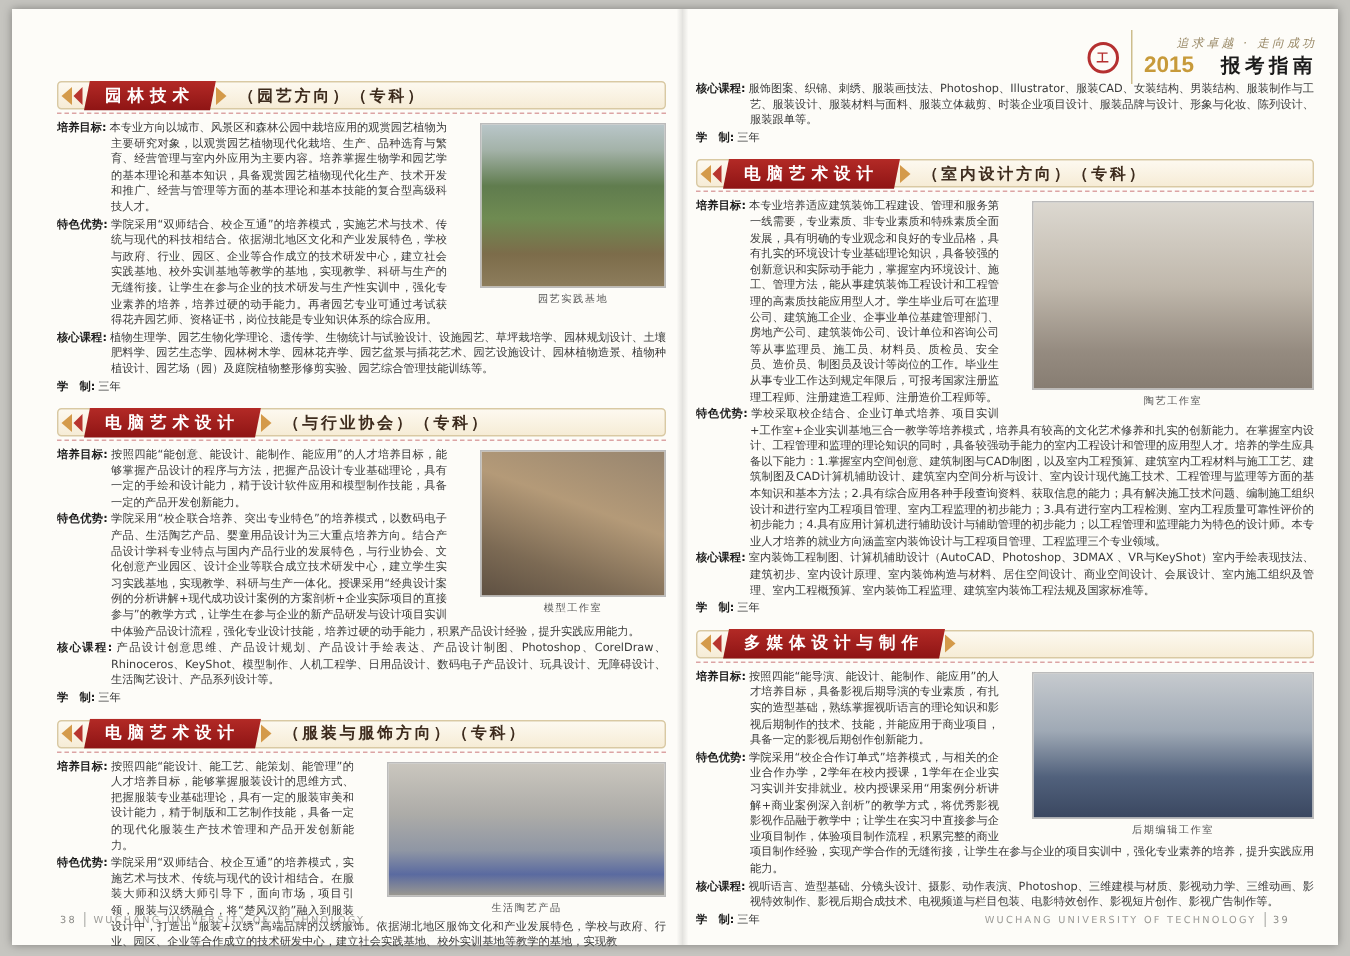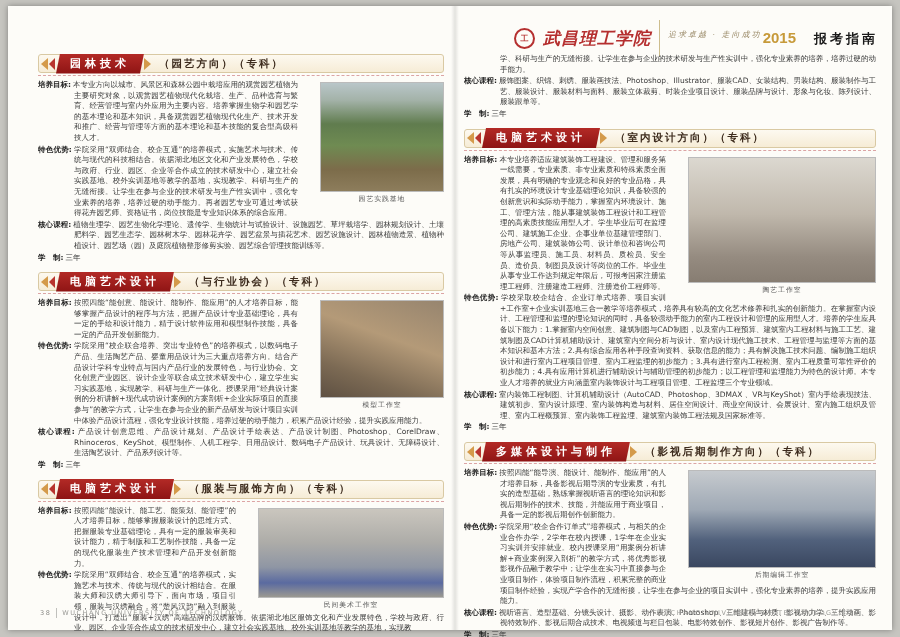--- a/index.html
+++ b/index.html
@@ -4,21 +4,21 @@
 <style>
   html,body{margin:0;padding:0;}
   body{width:900px;height:637px;background:#c6c5c0;font-family:"DejaVu Sans",sans-serif;overflow:hidden;}
   .sheet{position:absolute;left:8px;top:6px;width:884px;height:624px;background:#fdfcf8;box-shadow:0 0 6px rgba(0,0,0,.35);}
   .gutter{position:absolute;left:443px;top:0;width:8px;height:624px;background:linear-gradient(to right,rgba(0,0,0,0),rgba(0,0,0,.10),rgba(0,0,0,0));}
   
   .hdr{position:absolute;right:14px;top:14px;display:flex;align-items:center;gap:8px;}
   .seal{width:17px;height:17px;border-radius:50%;border:2px solid #b53030;display:flex;align-items:center;justify-content:center;color:#b53030;font-size:8px;font-weight:bold;}
   .uniname{font-family:"DejaVu Serif",serif;font-style:italic;font-weight:bold;color:#b52f2f;font-size:17px;letter-spacing:1px;}
   .hdr-div{width:1px;height:36px;background:#cdbd8d;}
-  .hdr-right{display:flex;flex-direction:row;align-items:flex-start;gap:1px;}
+  .hdr-right{display:flex;flex-direction:column;align-items:flex-end;gap:1px;}
   .slogan{font-family:"DejaVu Serif",serif;font-style:italic;color:#9a8a68;font-size:8px;letter-spacing:2px;}
   .guide{display:flex;align-items:baseline;gap:18px;}
   .year{color:#c79a3a;font-weight:bold;font-size:15px;font-family:"Liberation Sans",sans-serif;}
   .guide-t{color:#1a1a1a;font-weight:bold;font-size:13px;letter-spacing:3px;}
   
   .page{position:absolute;top:48px;}
   .page.left{left:30px;width:406px;}
   .page.right{left:456px;width:412px;}
   
   .sec{margin-bottom:8px;}
@@ -53,21 +53,20 @@
   .pgnum{color:#8a8a86;}
 </style>
 </head>
 <body>
 
 <div class="sheet">
   <div class="gutter"></div>
 
   <div class="hdr">
     <span class="seal">工</span>
-    <span class="uniname">武昌理工学院</span>
     <span class="hdr-div"></span>
     <span class="hdr-right">
       <span class="slogan">追求卓越 · 走向成功</span>
       <span class="guide">
         <span class="year">2015</span>
         <span class="guide-t">报考指南</span>
       </span>
     </span>
   </div>
 
@@ -120,33 +119,32 @@
         <span class="chev gold-l"></span>
         <span class="chev red-l"></span>
         <span class="ribbon">电脑艺术设计</span>
         <span class="chev gold-r"></span>
         <span class="direction">（服装与服饰方向）（专科）</span>
       </div>
       <div class="dash"></div>
       <div class="sec-body">
         <figure class="photo">
           <div class="img img-folk"></div>
-          <figcaption>民间美术工作室</figcaption>
+          <figcaption>生活陶艺产品</figcaption>
         </figure>
         <p class="row"><span class="lab">培养目标:</span><span>按照四能“能设计、能工艺、能策划、能管理”的人才培养目标，能够掌握服装设计的思维方式、把握服装专业基础理论，具有一定的服装审美和设计能力，精于制版和工艺制作技能，具备一定的现代化服装生产技术管理和产品开发创新能力。</span></p>
         <p class="row"><span class="lab">特色优势:</span><span>学院采用“双师结合、校企互通”的培养模式，实施艺术与技术、传统与现代的设计相结合。在服装大师和汉绣大师引导下，面向市场，项目引领，服装与汉绣融合，将“楚风汉韵”融入到服装设计中，打造出“服装+汉绣”高端品牌的汉绣服饰。依据湖北地区服饰文化和产业发展特色，学校与政府、行业、园区、企业等合作成立的技术研发中心，建立社会实践基地、校外实训基地等教学的基地，实现教</span></p>
       </div>
     </div>
   </div>
 
   <div class="page right">
 
     <div class="sec">
       <div class="sec-body">
-        <p class="row cont">学、科研与生产的无缝衔接。让学生在参与企业的技术研发与生产性实训中，强化专业素养的培养，培养过硬的动手能力。</p>
         <p class="row"><span class="lab">核心课程:</span><span>服饰图案、织锦、刺绣、服装画技法、Photoshop、Illustrator、服装CAD、女装结构、男装结构、服装制作与工艺、服装设计、服装材料与面料、服装立体裁剪、时装企业项目设计、服装品牌与设计、形象与化妆、陈列设计、服装跟单等。</span></p>
         <p class="row"><span class="lab">学　制:</span><span>三年</span></p>
       </div>
     </div>
 
     <div class="sec">
       <div class="sec-head">
         <span class="chev gold-l"></span>
         <span class="chev red-l"></span>
         <span class="ribbon">电脑艺术设计</span>
@@ -165,21 +163,20 @@
         <p class="row"><span class="lab">学　制:</span><span>三年</span></p>
       </div>
     </div>
 
     <div class="sec">
       <div class="sec-head">
         <span class="chev gold-l"></span>
         <span class="chev red-l"></span>
         <span class="ribbon">多媒体设计与制作</span>
         <span class="chev gold-r"></span>
-        <span class="direction">（影视后期制作方向）（专科）</span>
       </div>
       <div class="dash"></div>
       <div class="sec-body">
         <figure class="photo">
           <div class="img img-editing"></div>
           <figcaption>后期编辑工作室</figcaption>
         </figure>
         <p class="row"><span class="lab">培养目标:</span><span>按照四能“能导演、能设计、能制作、能应用”的人才培养目标，具备影视后期导演的专业素质，有扎实的造型基础，熟练掌握视听语言的理论知识和影视后期制作的技术、技能，并能应用于商业项目，具备一定的影视后期创作创新能力。</span></p>
         <p class="row"><span class="lab">特色优势:</span><span>学院采用“校企合作订单式”培养模式，与相关的企业合作办学，2学年在校内授课，1学年在企业实习实训并安排就业。校内授课采用“用案例分析讲解+商业案例深入剖析”的教学方式，将优秀影视影视作品融于教学中；让学生在实习中直接参与企业项目制作，体验项目制作流程，积累完整的商业项目制作经验，实现产学合作的无缝衔接，让学生在参与企业的项目实训中，强化专业素养的培养，提升实践应用能力。</span></p>
         <p class="row"><span class="lab">核心课程:</span><span>视听语言、造型基础、分镜头设计、摄影、动作表演、Photoshop、三维建模与材质、影视动力学、三维动画、影视特效制作、影视后期合成技术、电视频道与栏目包装、电影特效创作、影视短片创作、影视广告制作等。</span></p>

